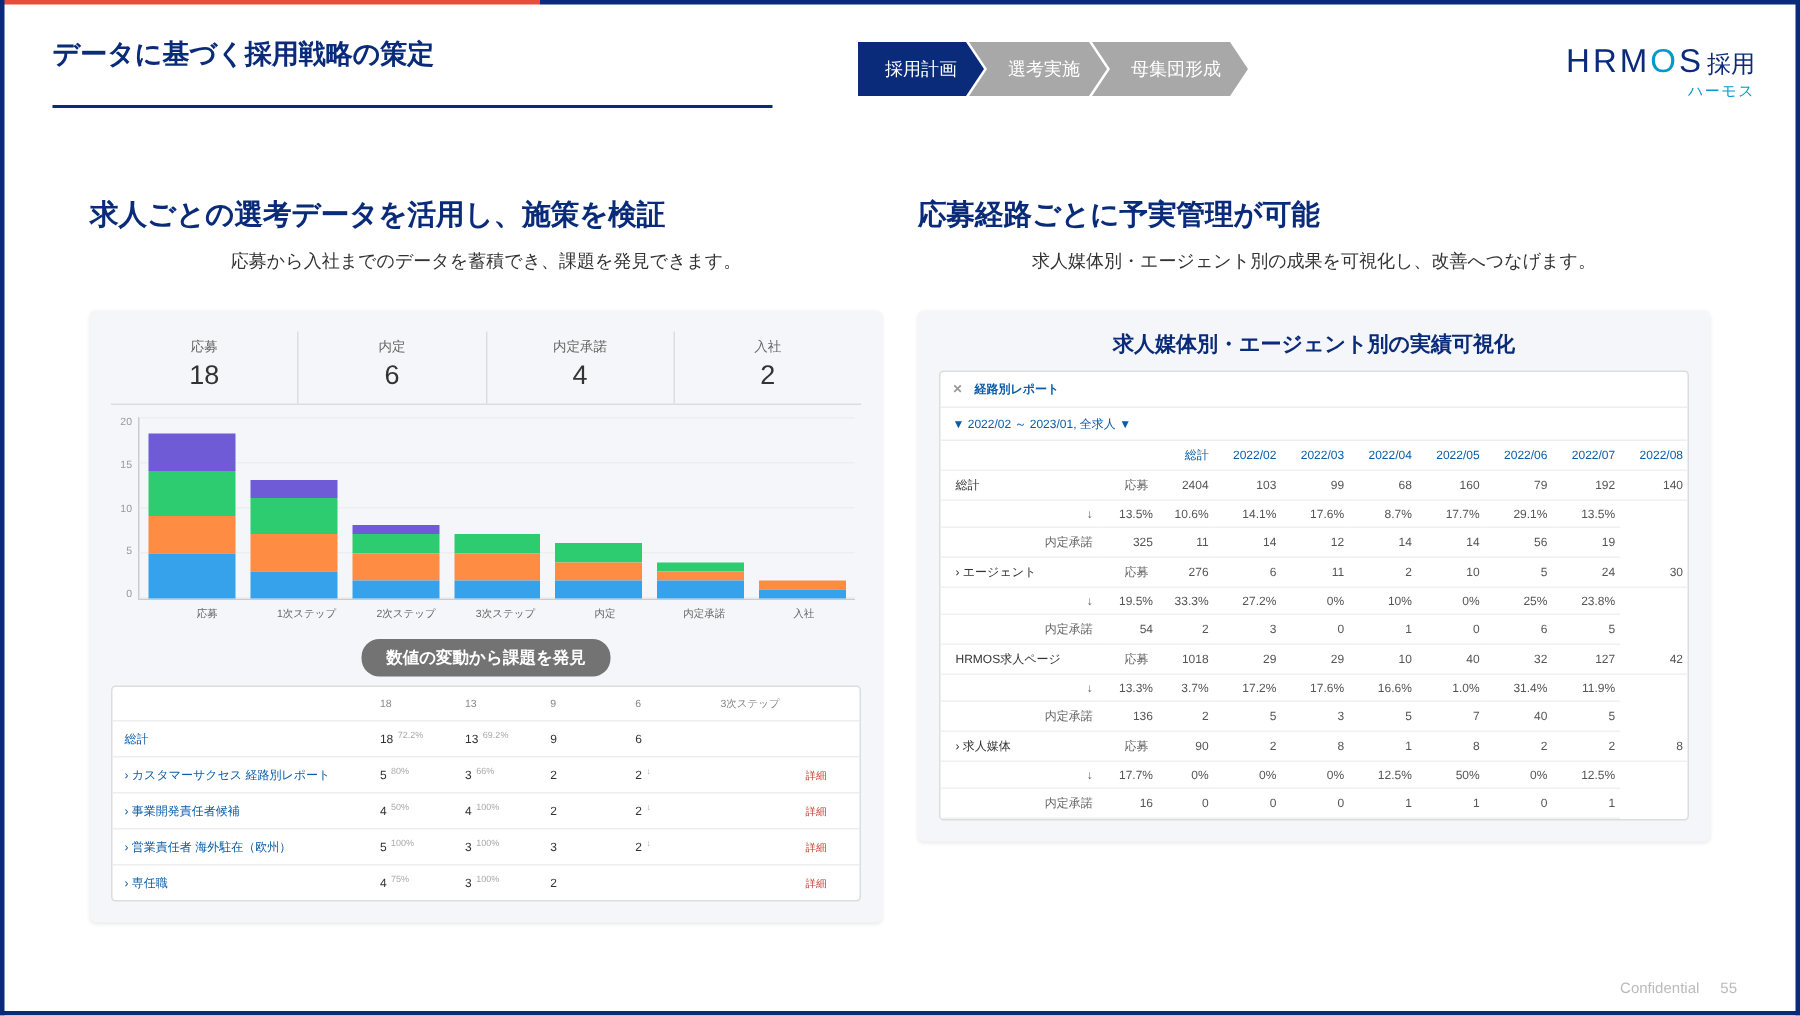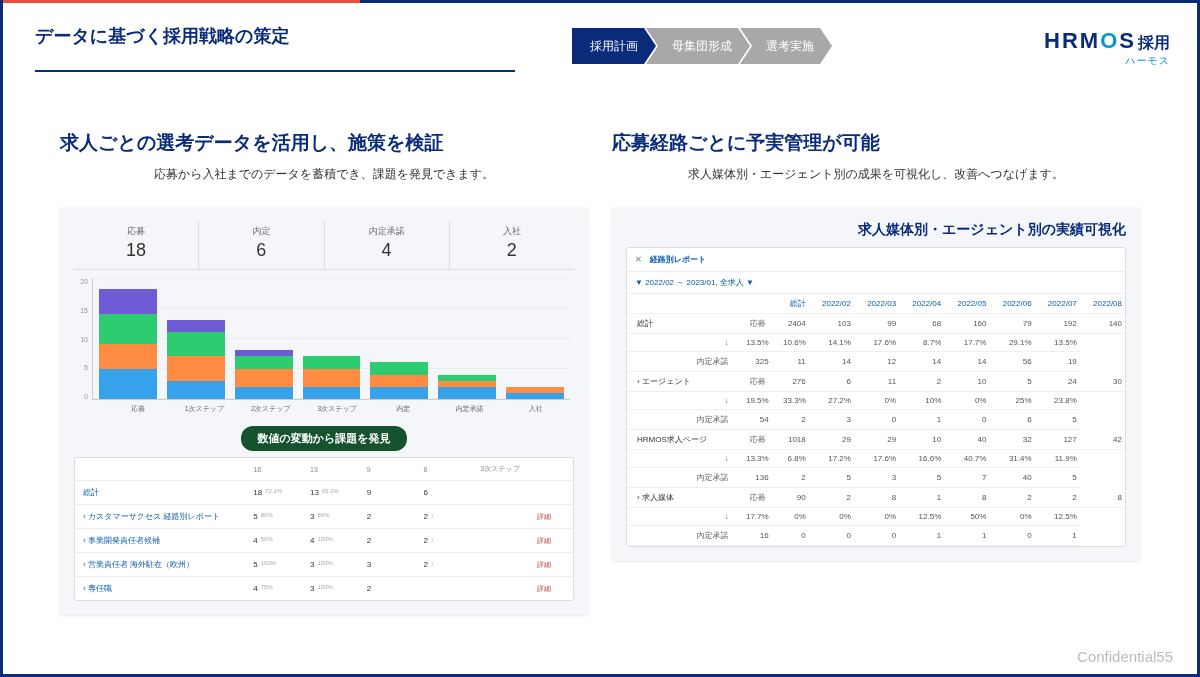--- a/index.html
+++ b/index.html
@@ -12,21 +12,21 @@
 .page-title { position: absolute; top: 24px; left: 35px; color: #0a2b7a; font-size: 18px; font-weight: 600; }
 .title-underline { position: absolute; top: 70px; left: 35px; width: 480px; height: 2px; background: #0a2b7a; }
 
 .stages { position: absolute; top: 28px; left: 572px; display: flex; height: 28px; }
 .stage { position: relative; height: 36px; padding: 0 18px 0 26px; display: flex; align-items: center; font-size: 12px; color: #fff; background: #a8a8a8; margin-right: -10px; clip-path: polygon(0 0, calc(100% - 12px) 0, 100% 50%, calc(100% - 12px) 100%, 0 100%, 12px 50%); }
 .stage.first { clip-path: polygon(0 0, calc(100% - 12px) 0, 100% 50%, calc(100% - 12px) 100%, 0 100%); padding-left: 18px; }
 .stage.active { background: #0a2b7a; z-index: 4; }
 .stage:nth-child(2){z-index:3}.stage:nth-child(3){z-index:2}.stage:nth-child(4){z-index:1}
 
 .logo { position: absolute; top: 28px; right: 30px; text-align: right; }
-.logo-main { color: #0a2b7a; font-size: 22px; font-weight: 700; letter-spacing: 2px; }
+.logo-main { color: #0a2b7a; font-size: 22px; font-weight: 400; letter-spacing: 2px; }
 .logo-main .saiyou { font-size: 16px; letter-spacing: 0; margin-left: 2px; }
 .logo-main .o { color: #0099cc; }
 .logo-sub { color: #0099cc; font-size: 10px; letter-spacing: 1px; }
 
 .cols { position: absolute; top: 130px; left: 60px; right: 60px; display: flex; gap: 24px; }
 .col { flex: 1; }
 .col-title { color: #0a2b7a; font-size: 19px; font-weight: 600; margin-bottom: 10px; }
 .col-sub { color: #333; font-size: 12px; margin-bottom: 24px; text-align: center; }
 
 .panel { background: #f4f6f9; border-radius: 4px; padding: 14px; box-shadow: 0 1px 3px rgba(0,0,0,0.1); }
@@ -41,63 +41,63 @@
 .chart { position: relative; height: 150px; padding: 8px 4px 0 18px; }
 .y-axis { position: absolute; left: 0; top: 8px; bottom: 20px; width: 14px; display: flex; flex-direction: column; justify-content: space-between; font-size: 7px; color: #999; text-align: right; }
 .bars { display: flex; height: 122px; align-items: flex-end; gap: 10px; border-bottom: 1px solid #ccc; border-left: 1px solid #ccc; padding: 0 6px; position: relative; }
 .grid-lines { position: absolute; left: 0; right: 0; top: 0; bottom: 0; display: flex; flex-direction: column; justify-content: space-between; pointer-events: none; }
 .grid-lines div { border-top: 1px solid #eee; height: 0; }
 .bar-col { flex: 1; display: flex; flex-direction: column-reverse; align-items: stretch; position: relative; z-index: 1; }
 .seg { width: 100%; }
 .x-labels { display: flex; gap: 10px; padding: 0 6px 0 18px; }
 .x-labels span { flex: 1; text-align: center; font-size: 7px; color: #666; margin-top: 4px; }
 
-.callout { background: #14532d; color: #fff; font-size: 11px; font-weight: 600; display: inline-block; padding: 5px 16px; border-radius: 12px; margin: 6px auto 0; }
+.callout { background: #737373; color: #fff; font-size: 11px; font-weight: 600; display: inline-block; padding: 5px 16px; border-radius: 12px; margin: 6px auto 0; }
 .callout-wrap { text-align: center; }
 
 .mini-table { background: #fff; border: 1px solid #ddd; border-radius: 3px; margin-top: 6px; font-size: 8px; color: #333; }
 .mini-table .thead, .mini-table .trow { display: flex; align-items: center; padding: 6px 8px; border-bottom: 1px solid #eee; }
 .mini-table .thead { color: #888; font-size: 7px; }
 .mini-table .trow:last-child { border-bottom: none; }
 .mini-table .c0 { flex: 3; color: #0a5ca8; }
 .mini-table .c0.h { color: #333; }
 .mini-table .c1, .mini-table .c2, .mini-table .c3, .mini-table .c4, .mini-table .c5 { flex: 1; display: flex; gap: 3px; }
 .mini-table .pct { color: #aaa; font-size: 6px; }
 .mini-table .c6 { width: 28px; color: #c0392b; font-size: 7px; }
 
 
-.right-title { text-align: right; color: #0a2b7a; font-size: 14px; font-weight: 600; margin-bottom: 8px; }
+.right-title { text-align: center; color: #0a2b7a; font-size: 14px; font-weight: 600; margin-bottom: 8px; }
 .rcard { background: #fff; border: 1px solid #ddd; border-radius: 3px; font-size: 8px; color: #555; }
 .rcard-head { display: flex; align-items: center; gap: 8px; padding: 6px 8px; border-bottom: 1px solid #eee; font-weight: 600; color: #0a5ca8; }
 .rcard-head .x { color: #999; }
 .rfilter { padding: 5px 8px; border-bottom: 1px solid #eee; color: #0a5ca8; font-size: 8px; }
 .rtable { width: 100%; border-collapse: collapse; font-size: 8px; }
 .rtable th, .rtable td { padding: 4px 3px; text-align: right; border-bottom: 1px solid #f0f0f0; }
 .rtable th { color: #0a5ca8; font-weight: normal; }
 .rtable .row-group { text-align: left; padding-left: 10px; color: #333; }
 .rtable .sublabel { text-align: right; padding-right: 6px; color: #666; font-size: 8px; white-space: nowrap; }
 
-.footer { position: absolute; bottom: 12px; right: 27px; font-size: 15px; color: #bbb; display: flex; }
+.footer { position: absolute; bottom: 12px; right: 42px; font-size: 10px; color: #bbb; display: flex; gap: 14px; }
 </style>
 </head>
 <body>
 
 <div class="top-stripe">
     <div class="r"></div>
     <div class="b"></div>
   </div>
 <div class="frame"></div>
 
 <div class="page-title">データに基づく採用戦略の策定</div>
 <div class="title-underline"></div>
 
 <div class="stages" id="stages">
     <div class="stage first active">採用計画</div>
+    <div class="stage">選考実施</div>
     <div class="stage">母集団形成</div>
-    <div class="stage">選考実施</div>
   </div>
 
 <div class="logo">
   <div class="logo-main">
     <span>HRM</span><span class="o">O</span><span>S</span><span class="saiyou">採用</span>
   </div>
   <div class="logo-sub">ハーモス</div>
 </div>
 
 <div class="cols">
@@ -419,25 +419,25 @@
                 <td>40</td>
                 <td>32</td>
                 <td>127</td>
                 <td>42</td>
               </tr>
             </tbody>
             <tbody>
               <tr>
                 <td class="sublabel">↓</td>
                 <td>13.3%</td>
-                <td>6.8%</td>
+                <td>3.7%</td>
                 <td>17.2%</td>
                 <td>17.6%</td>
                 <td>16.6%</td>
-                <td>40.7%</td>
+                <td>1.0%</td>
                 <td>31.4%</td>
                 <td>11.9%</td>
               </tr>
             </tbody>
             <tbody>
               <tr>
                 <td class="sublabel">内定承諾</td>
                 <td>136</td>
                 <td>2</td>
                 <td>5</td>

